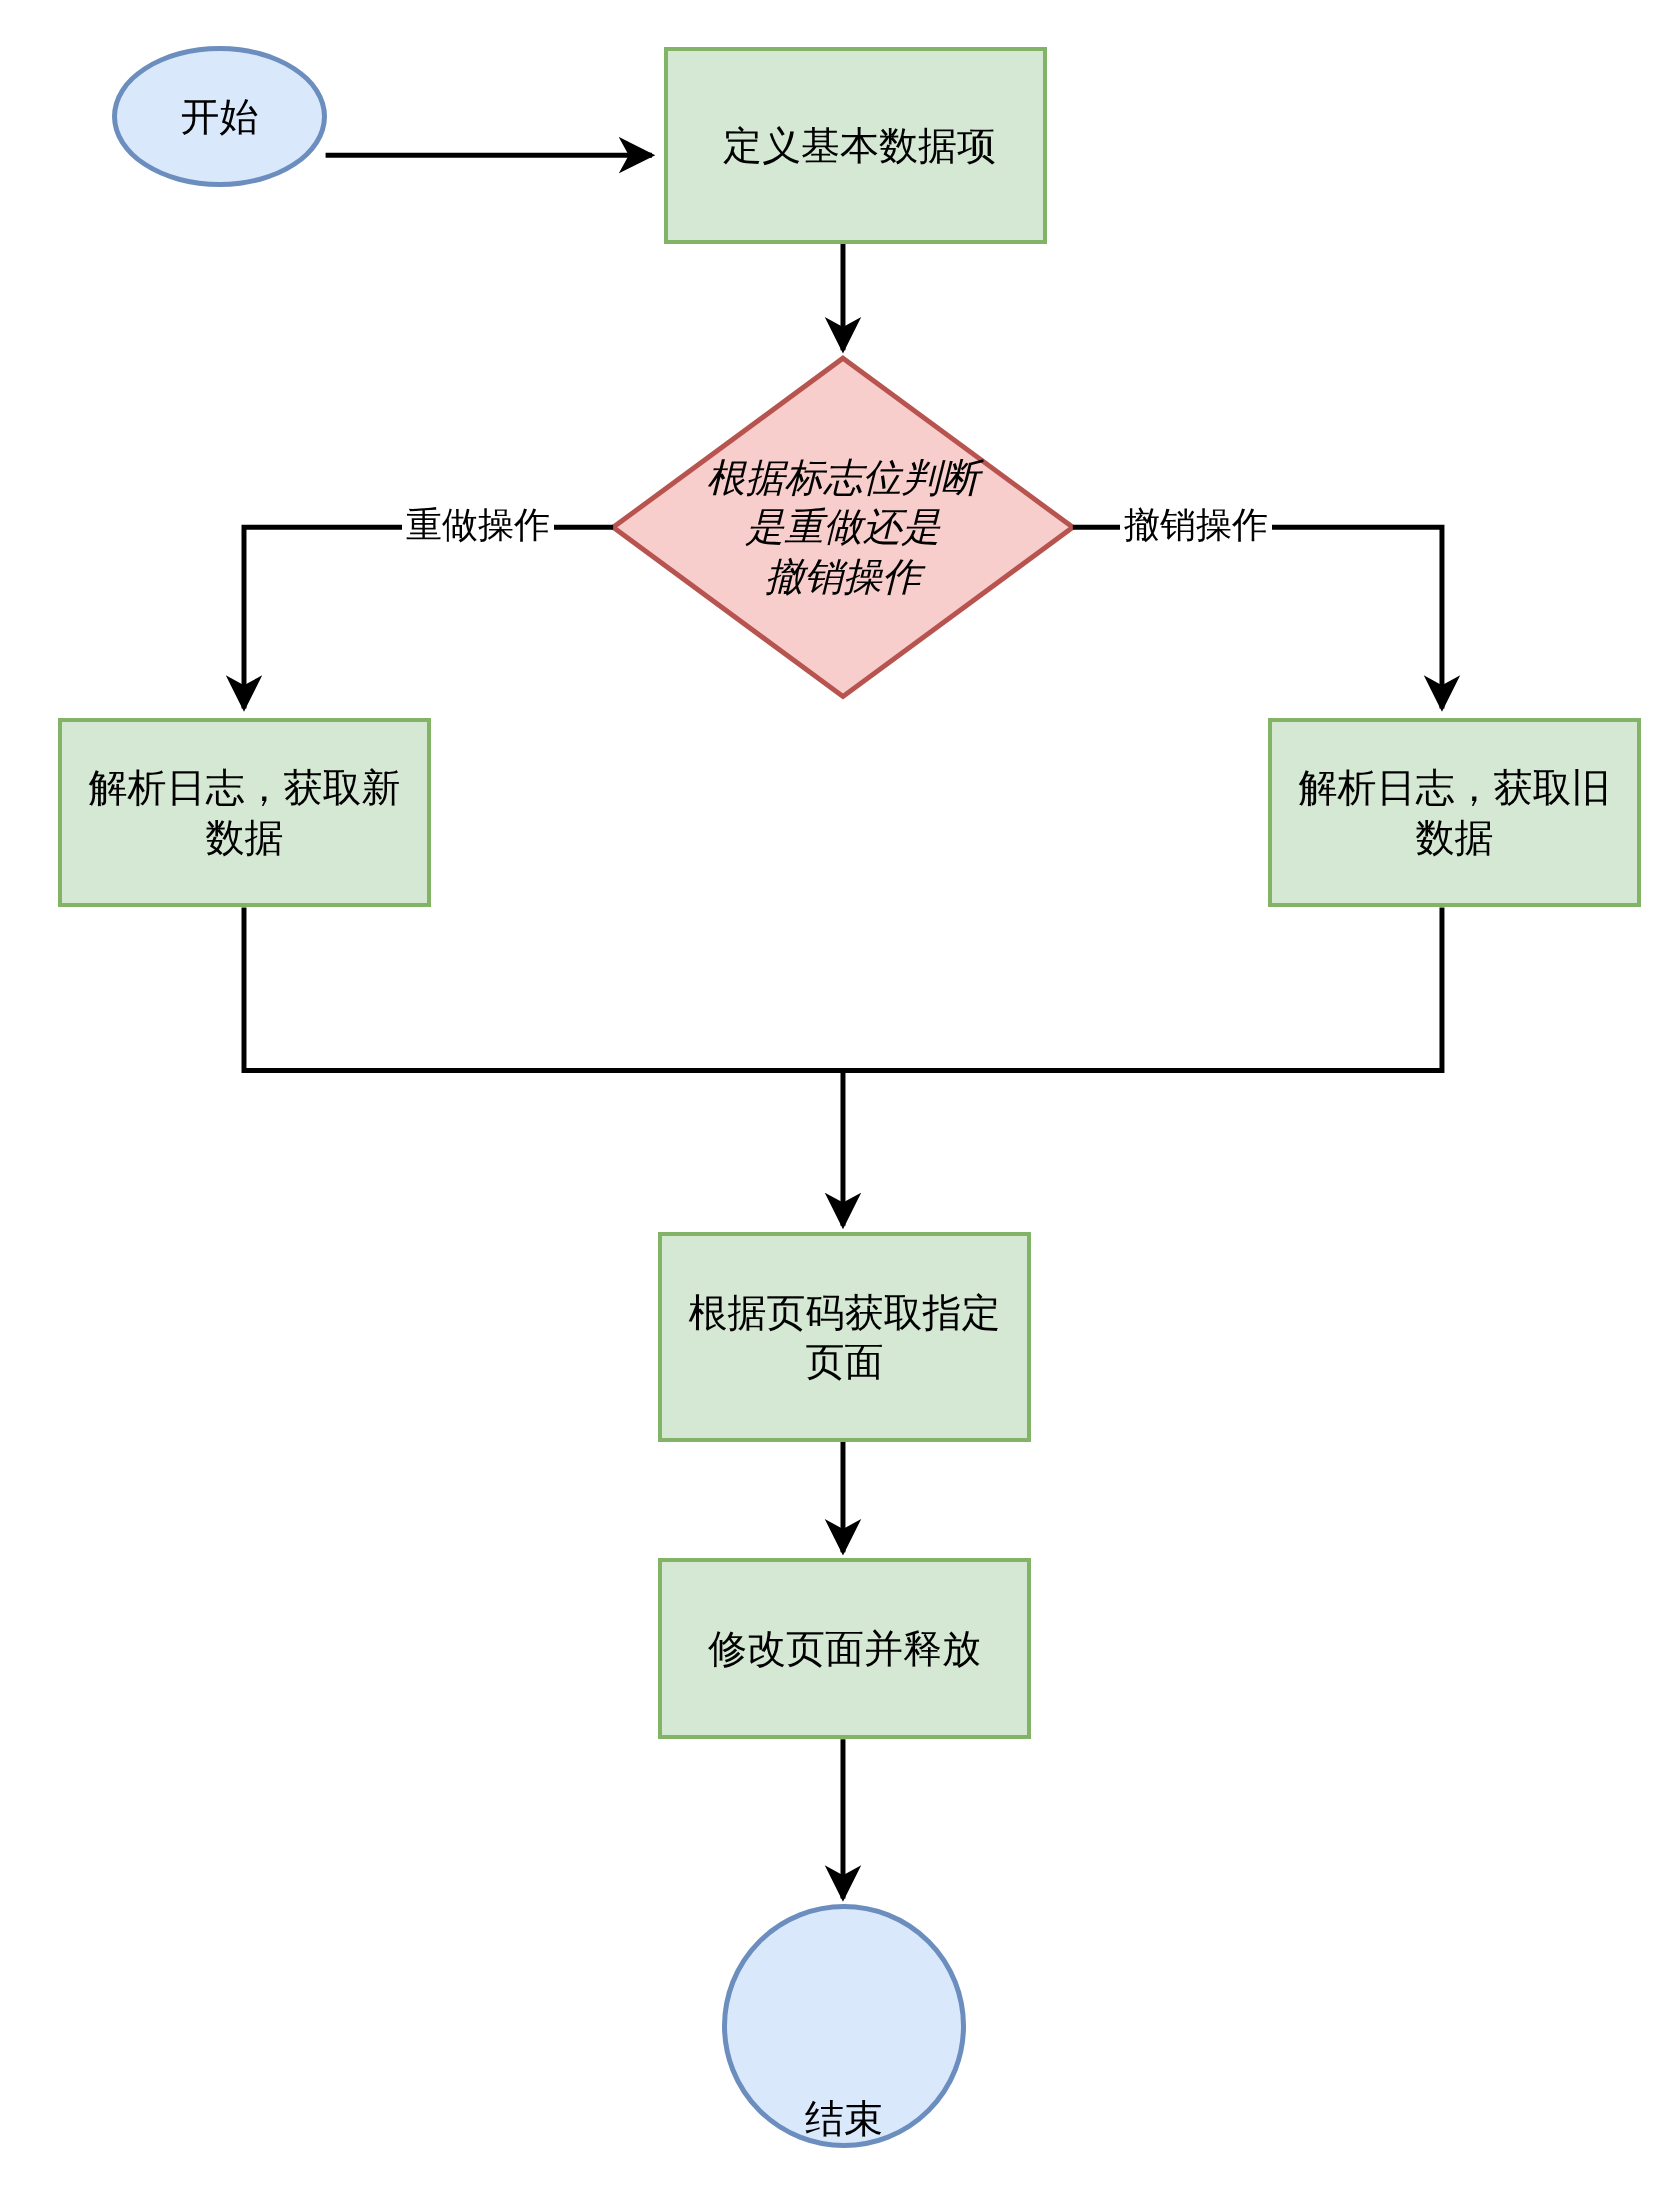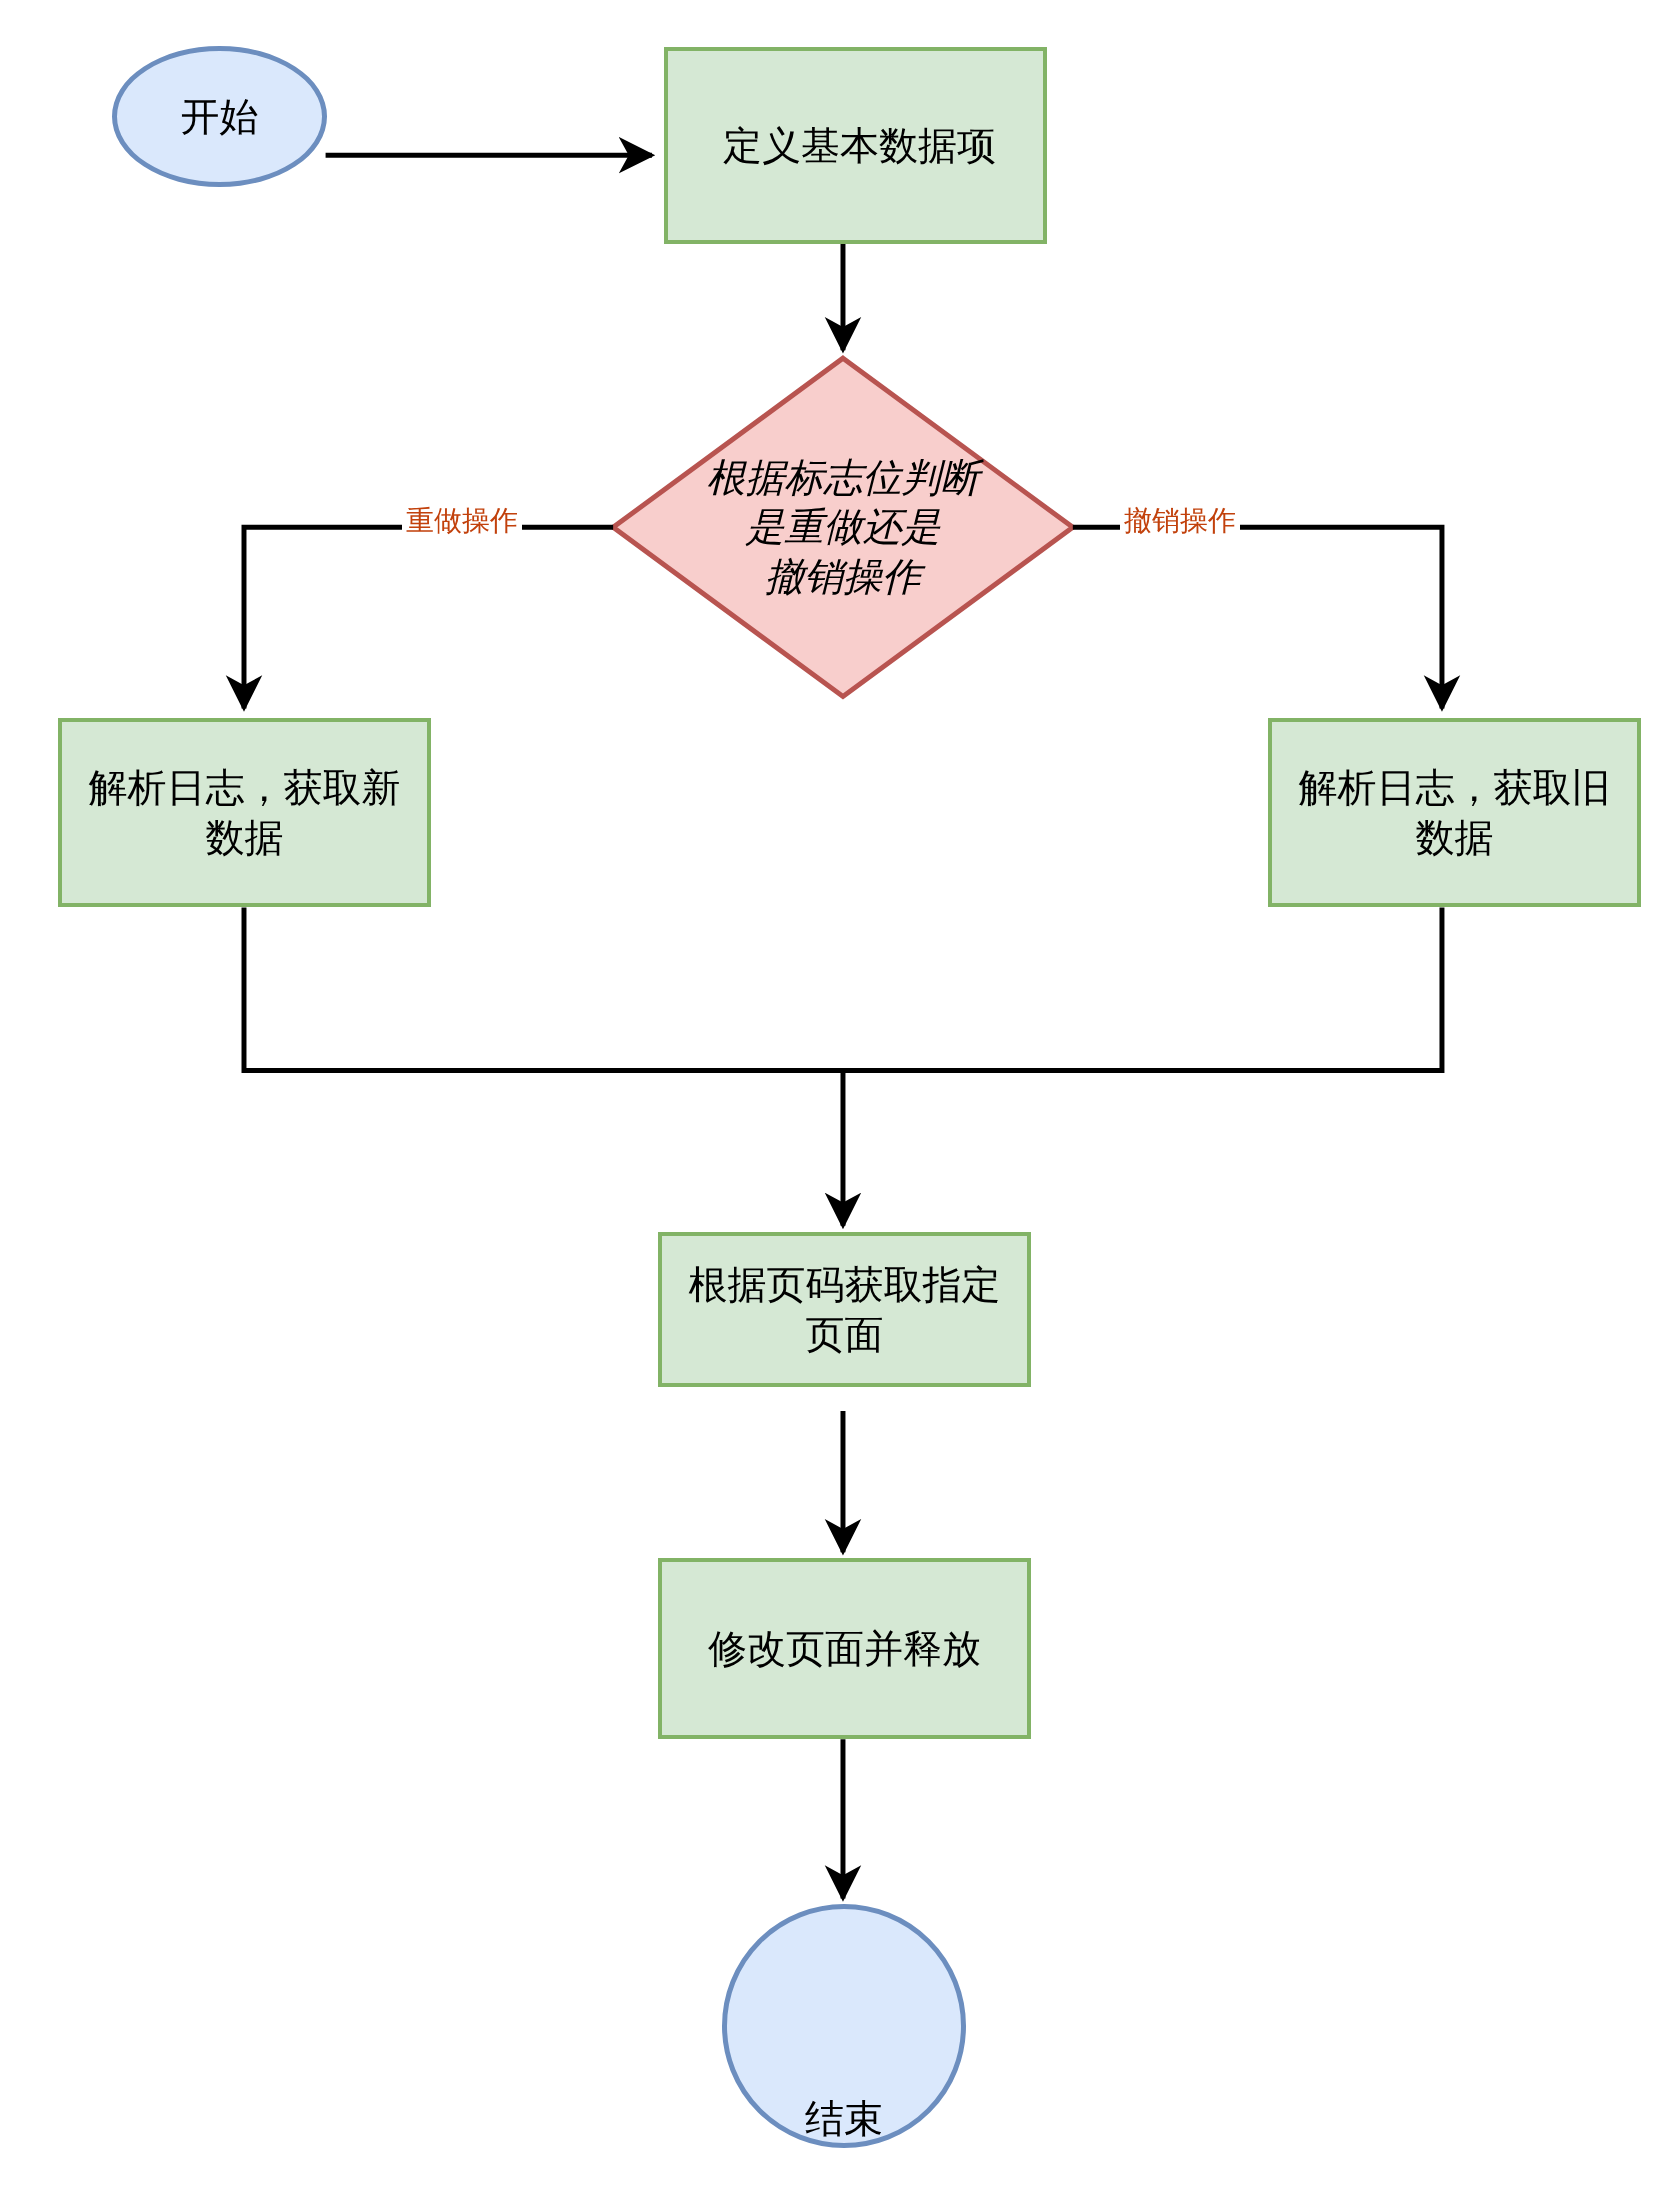--- a/index.html
+++ b/index.html
@@ -56,22 +56,22 @@
   }
   .decision .decision-label {
     position: relative;
     z-index: 1;
     font-style: italic;
   }
   .edge-label {
     position: absolute;
     z-index: 6;
     background: #ffffff;
-    color: #c2410c;
-    font-size: 28px;
+    color: #000000;
+    font-size: 36px;
     line-height: 1;
     padding: 2px 4px;
     white-space: nowrap;
   }
 </style>
 </head>
 <body>
 
 <div id="canvas">
 
@@ -134,21 +134,21 @@
   <div class="node proc" style="left:58px; top:718px; width:373px; height:189px;">
     <span>解析日志，获取新
 数据</span>
   </div>
 
   <div class="node proc" style="left:1268px; top:718px; width:373px; height:189px;">
     <span>解析日志，获取旧
 数据</span>
   </div>
 
-  <div class="node proc" style="left:658px; top:1232px; width:373px; height:155px;">
+  <div class="node proc" style="left:658px; top:1232px; width:373px; height:210px;">
     <span>根据页码获取指定
 页面</span>
   </div>
 
   <div class="node proc" style="left:658px; top:1558px; width:373px; height:181px;">
     <span>修改页面并释放</span>
   </div>
 
   <div class="node terminator ellipse" style="left:722px; top:1904px; width:244px; height:244px;align-items:flex-end;">
     <span>结束</span>

